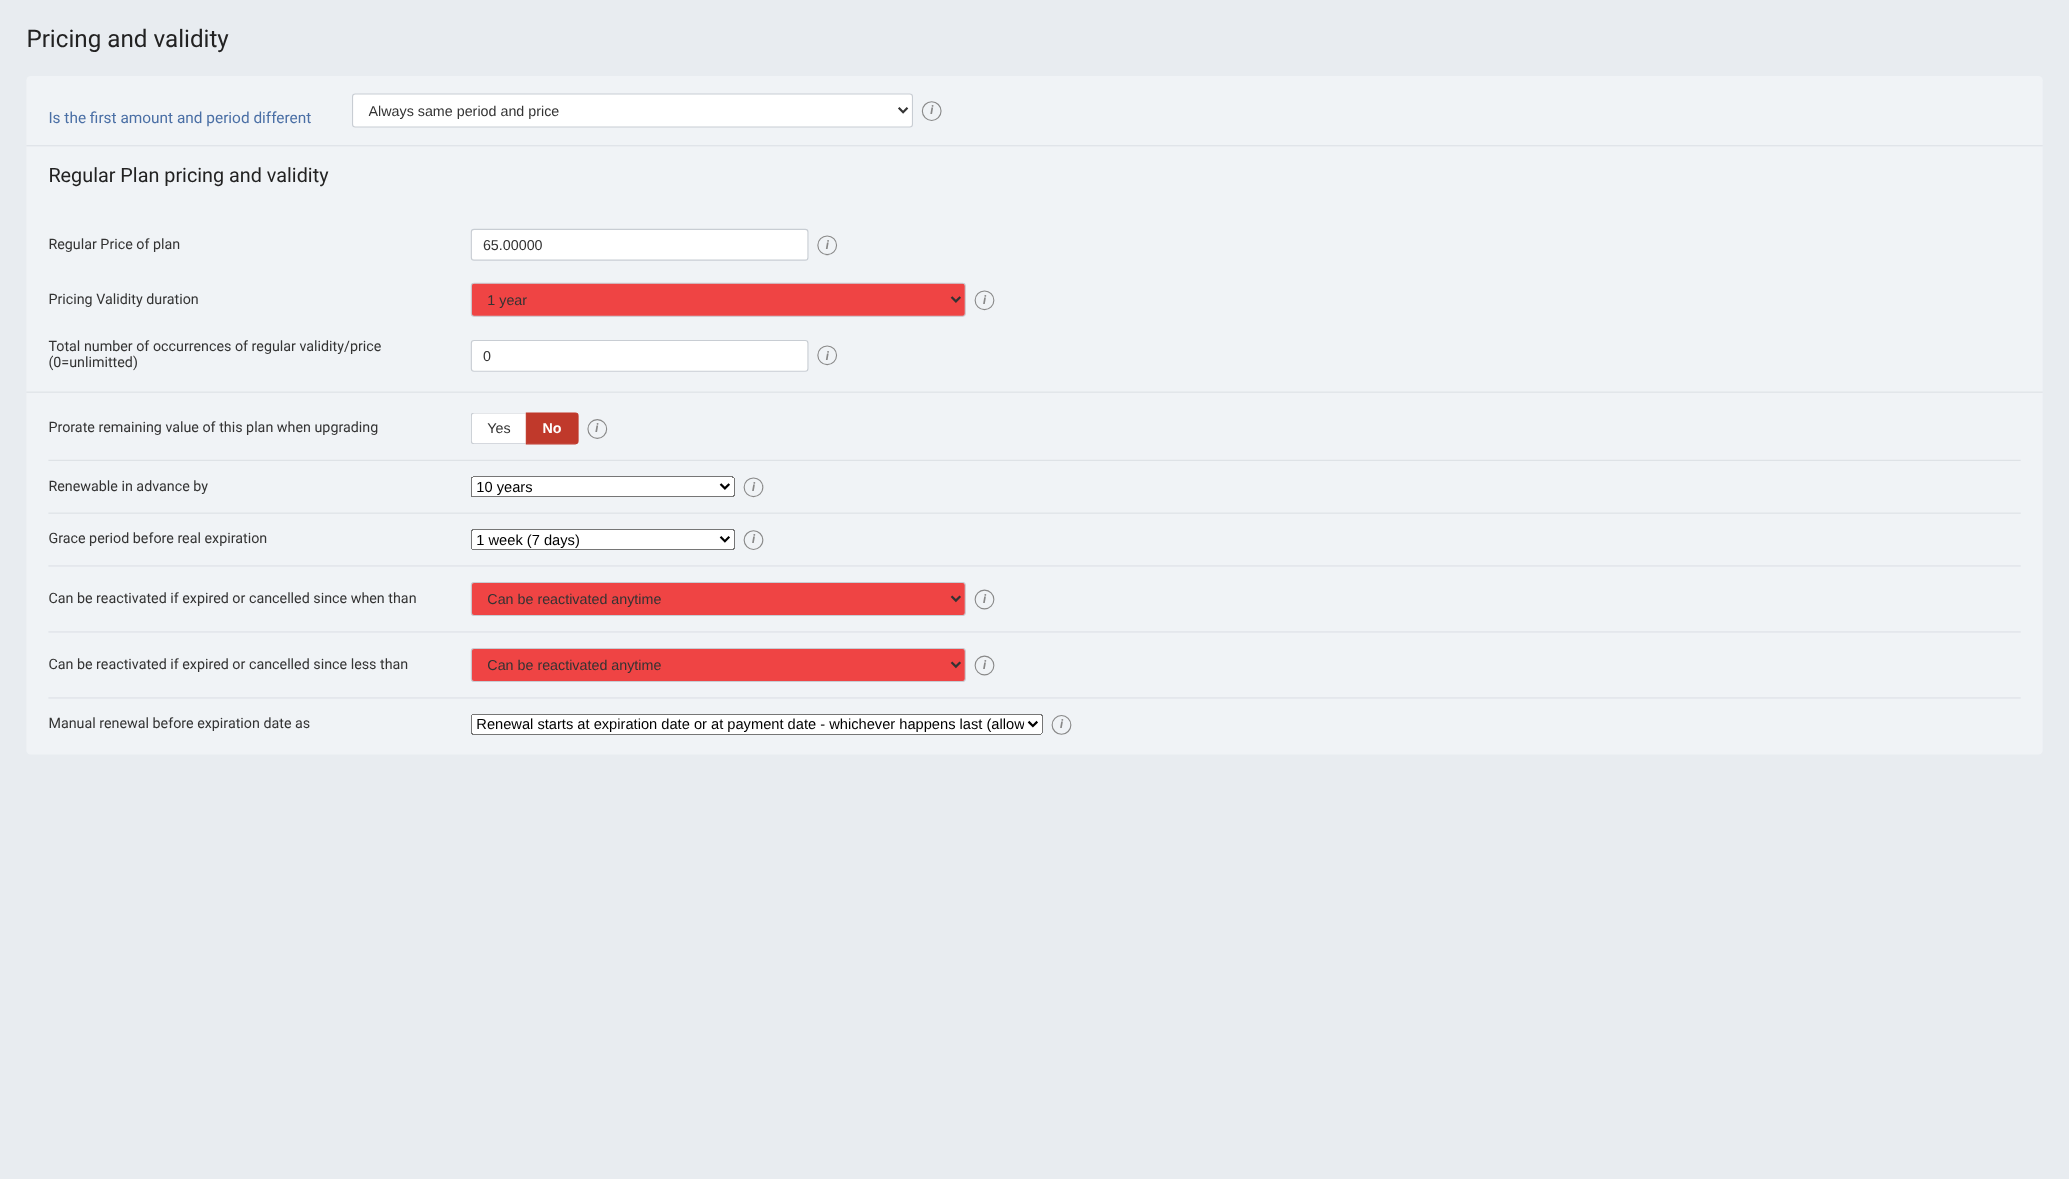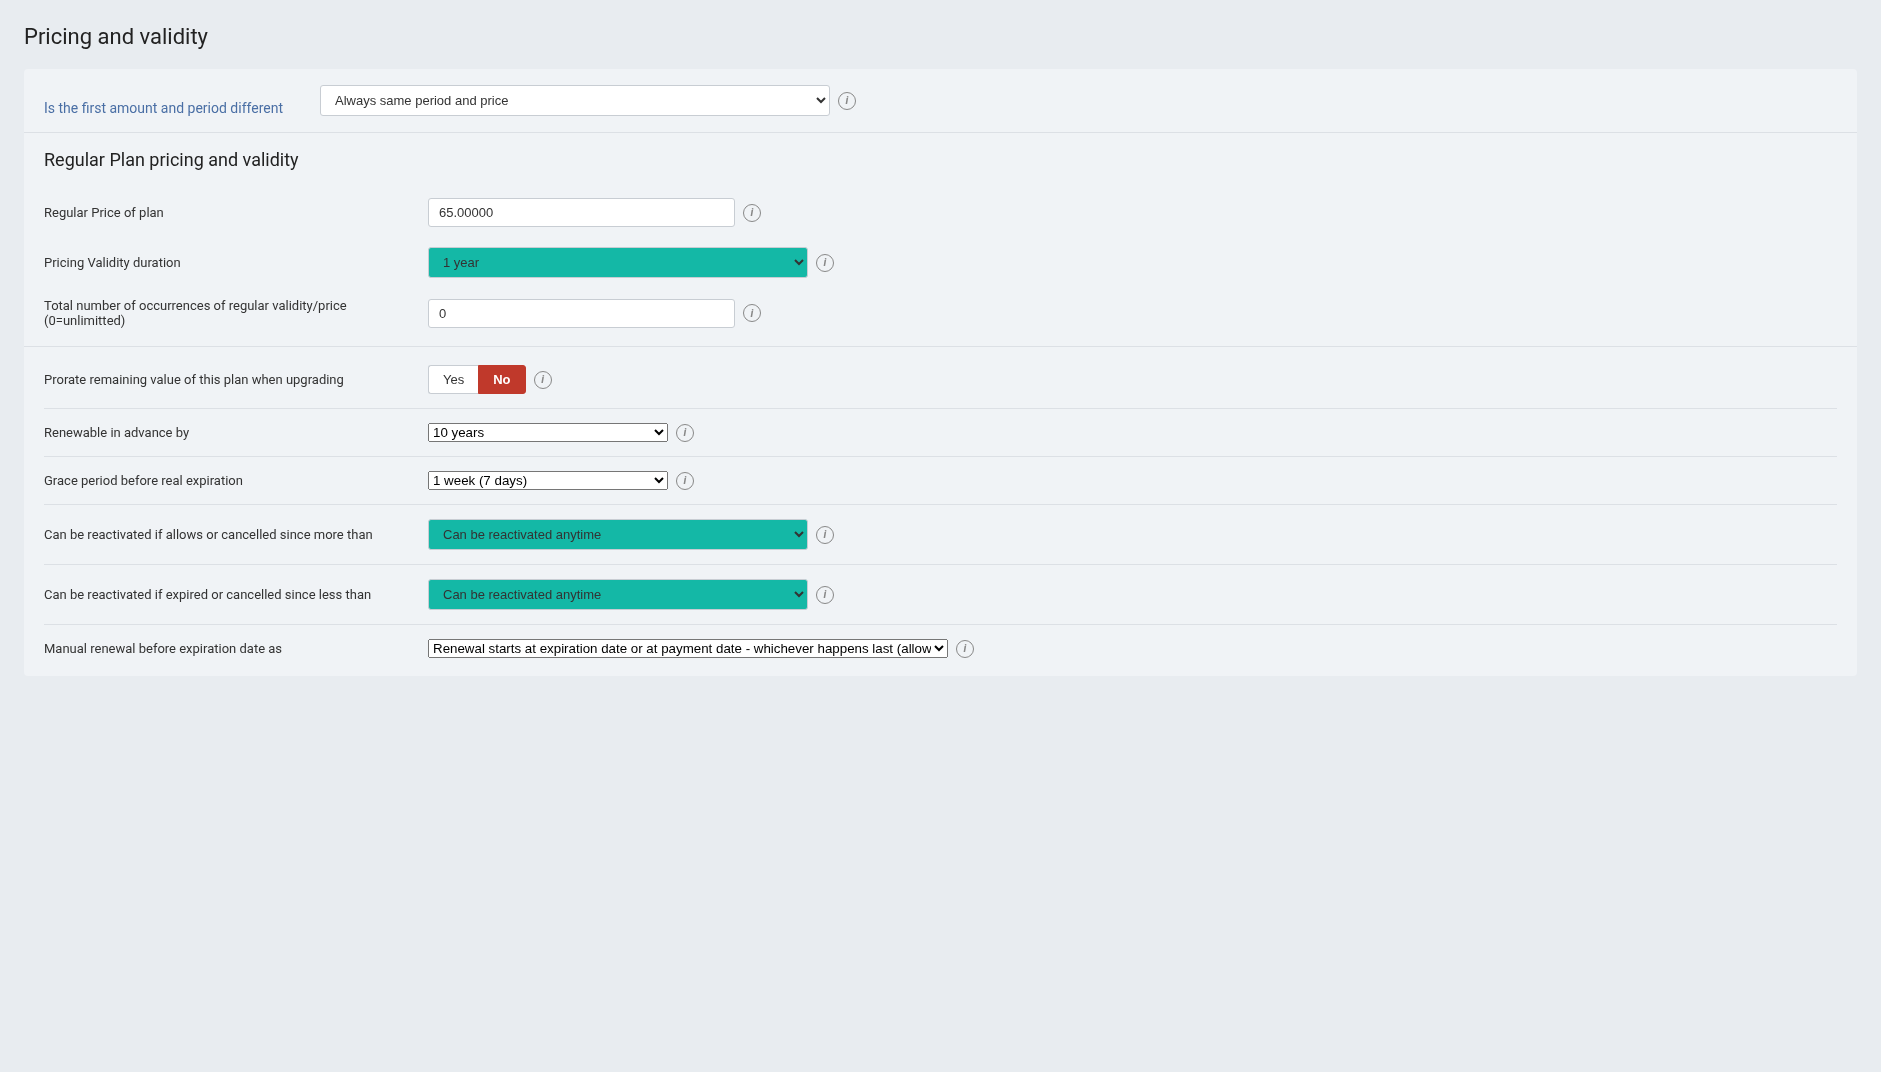--- a/index.html
+++ b/index.html
@@ -41,21 +41,21 @@
       flex: 1;
     }
     .regular-plan-section {
       padding: 16px 20px 8px 20px;
       border-bottom: 1px solid #dce0e5;
     }
     .regular-plan-title {
       font-size: 18px;
       font-weight: 400;
       color: #222;
-      margin-bottom: 18px;
+      margin-bottom: 28px;
     }
     .form-row {
       display: flex;
       align-items: center;
       padding: 10px 0;
       gap: 4px;
     }
     .form-row-label {
       font-size: 13px;
       color: #333;
@@ -73,25 +73,25 @@
       background: #fff;
       padding: 6px 10px;
       border-radius: 3px;
       font-size: 13px;
       width: 307px;
       color: #333;
       outline: none;
     }
     .select-input {
       border: 1px solid #c8cdd3;
-      background: #14b8a6;
+      background: #ef4444;
       padding: 6px 10px;
       border-radius: 3px;
       font-size: 13px;
-      width: 380px;
+      width: 450px;
       color: #333;
       outline: none;
       appearance: auto;
     }
     .select-wide {
       width: 520px;
     }
     .select-medium {
       width: 240px;
     }
@@ -254,21 +254,21 @@
           <option>2 weeks</option>
           <option>1 month</option>
         </select>
         <span class="info-icon">i</span>
       </div>
     </div>
 
     <div class="form-row-divider"></div>
 
     <div class="form-row">
-      <span class="form-row-label">Can be reactivated if allows or cancelled since more than</span>
+      <span class="form-row-label">Can be reactivated if expired or cancelled since when than</span>
       <div class="form-row-control">
         <select class="select-input">
           <option selected="">Can be reactivated anytime</option>
           <option>Cannot be reactivated</option>
           <option>1 month</option>
           <option>3 months</option>
           <option>6 months</option>
           <option>1 year</option>
         </select>
         <span class="info-icon">i</span>

